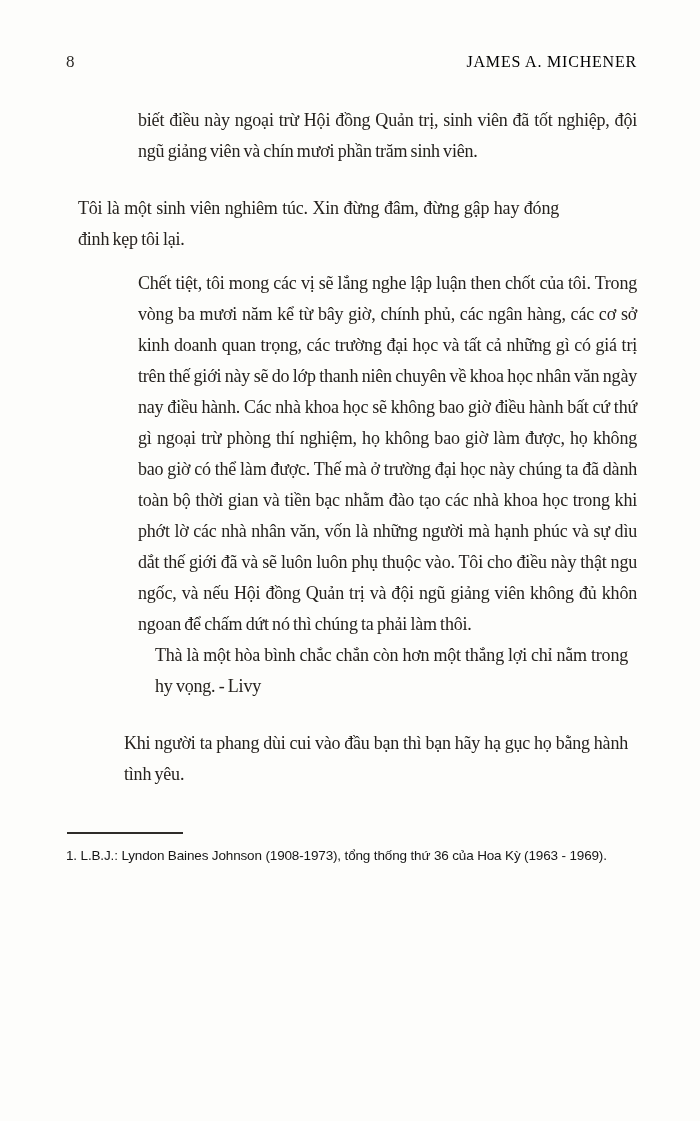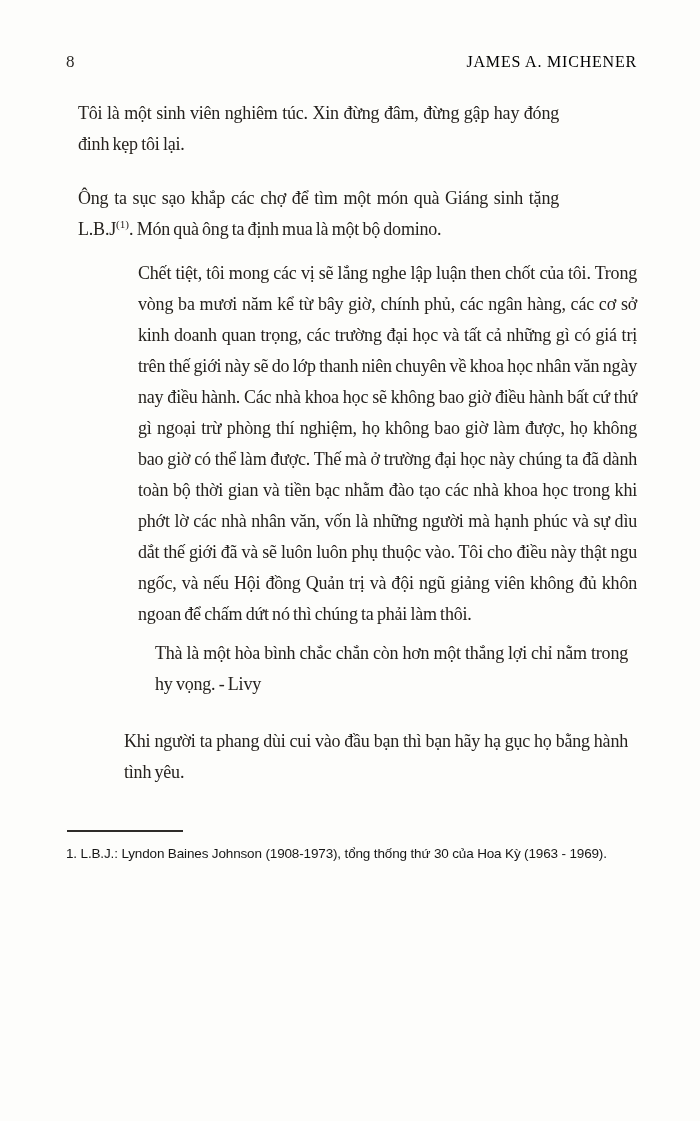--- a/index.html
+++ b/index.html
@@ -54,21 +54,21 @@
     margin-right: 9px;
   }
   .quote-love {          
     margin-left: 58px;
     margin-right: 9px;
   }
   .mt-a { margin-top: 33px; }
   .mt-b { margin-top: 26px; }
   .mt-c { margin-top: 23px; }
   .mt-d { margin-top: 13px; }
-  .mt-e { margin-top: 8px; }
+  .mt-e { margin-top: 0; }
   .mt-f { margin-top: 26px; }
   sup.fn-ref {
     font-size: 0.62em;
     line-height: 0;
     vertical-align: super;
     letter-spacing: 0;
   }
   .footnote-rule {
     width: 116px;
     height: 0;
@@ -88,28 +88,28 @@
 </head>
 <body>
 
 <div class="page">
 
   <div class="page-header">
     <span class="page-number">8</span>
     <span class="running-head">JAMES A. MICHENER</span>
   </div>
 
+  <p class="para quote-indent mt-a">biết điều này ngoại trừ Hội đồng Quản trị, sinh viên đã tốt nghiệp, đội ngũ giảng viên và chín mươi phần trăm sinh viên.</p>
 
   <p class="para body-narrow mt-b">Tôi là một sinh viên nghiêm túc. Xin đừng đâm, đừng gập hay đóng đinh kẹp tôi lại.</p>
 
-  <p class="para body-narrow mt-c"><span>Ông ta sục sạo khắp các chợ để tìm một món quà Giáng sinh tặng L.B.J</span><sup class="fn-ref">(1)</sup><span>. Món quà ông ta định mua là một bộ domino.</span></p>
 
   <p class="para quote-indent mt-d">Chết tiệt, tôi mong các vị sẽ lắng nghe lập luận then chốt của tôi. Trong vòng ba mươi năm kể từ bây giờ, chính phủ, các ngân hàng, các cơ sở kinh doanh quan trọng, các trường đại học và tất cả những gì có giá trị trên thế giới này sẽ do lớp thanh niên chuyên về khoa học nhân văn ngày nay điều hành. Các nhà khoa học sẽ không bao giờ điều hành bất cứ thứ gì ngoại trừ phòng thí nghiệm, họ không bao giờ làm được, họ không bao giờ có thể làm được. Thế mà ở trường đại học này chúng ta đã dành toàn bộ thời gian và tiền bạc nhằm đào tạo các nhà khoa học trong khi phớt lờ các nhà nhân văn, vốn là những người mà hạnh phúc và sự dìu dắt thế giới đã và sẽ luôn luôn phụ thuộc vào. Tôi cho điều này thật ngu ngốc, và nếu Hội đồng Quản trị và đội ngũ giảng viên không đủ khôn ngoan để chấm dứt nó thì chúng ta phải làm thôi.</p>
 
   <p class="para quote-livy mt-e">Thà là một hòa bình chắc chắn còn hơn một thắng lợi chỉ nằm trong hy vọng. - Livy</p>
 
   <p class="para quote-love mt-f">Khi người ta phang dùi cui vào đầu bạn thì bạn hãy hạ gục họ bằng hành tình yêu.</p>
 
   <div class="footnote-rule"></div>
 
-  <p class="footnote">1. L.B.J.: Lyndon Baines Johnson (1908-1973), tổng thống thứ 30 của Hoa Kỳ (1963 - 1969).</p>
+  <p class="footnote">1. L.B.J.: Lyndon Baines Johnson (1908-1973), tổng thống thứ 36 của Hoa Kỳ (1963 - 1969).</p>
 
 </div>
 
 </body></html>

